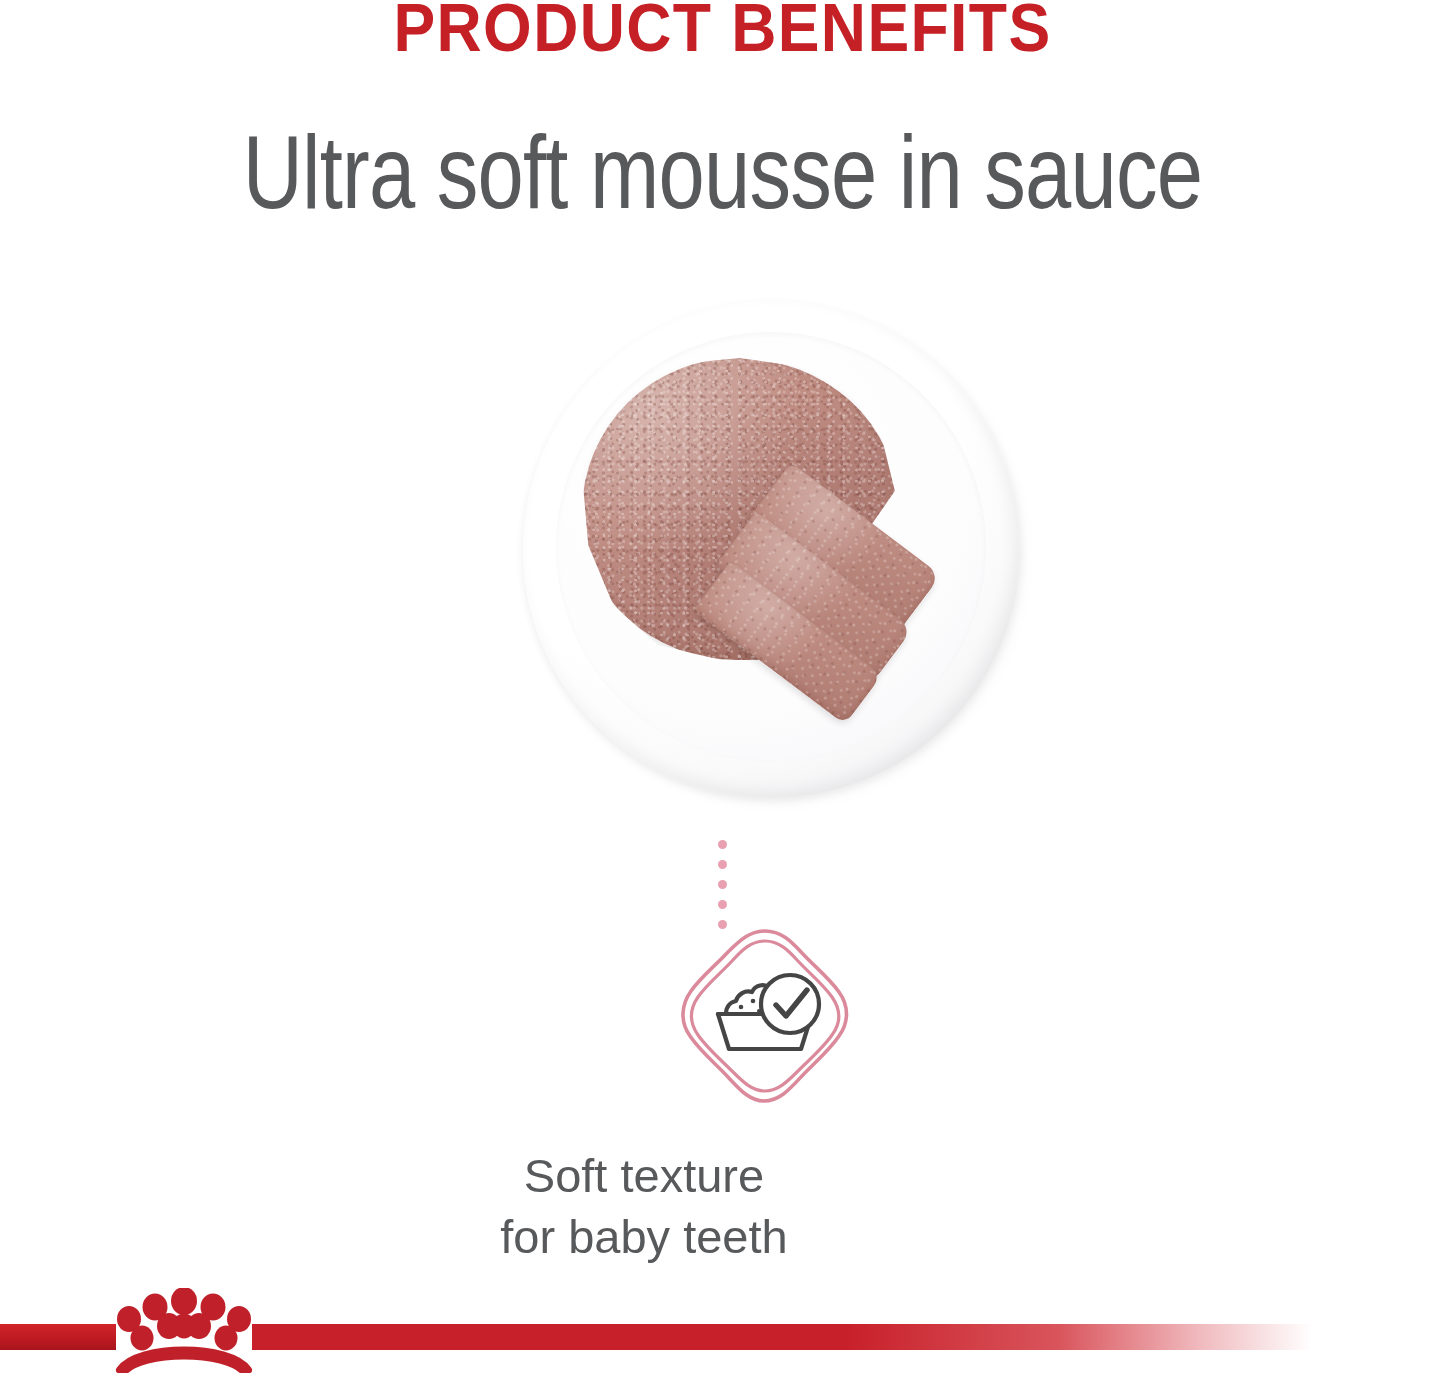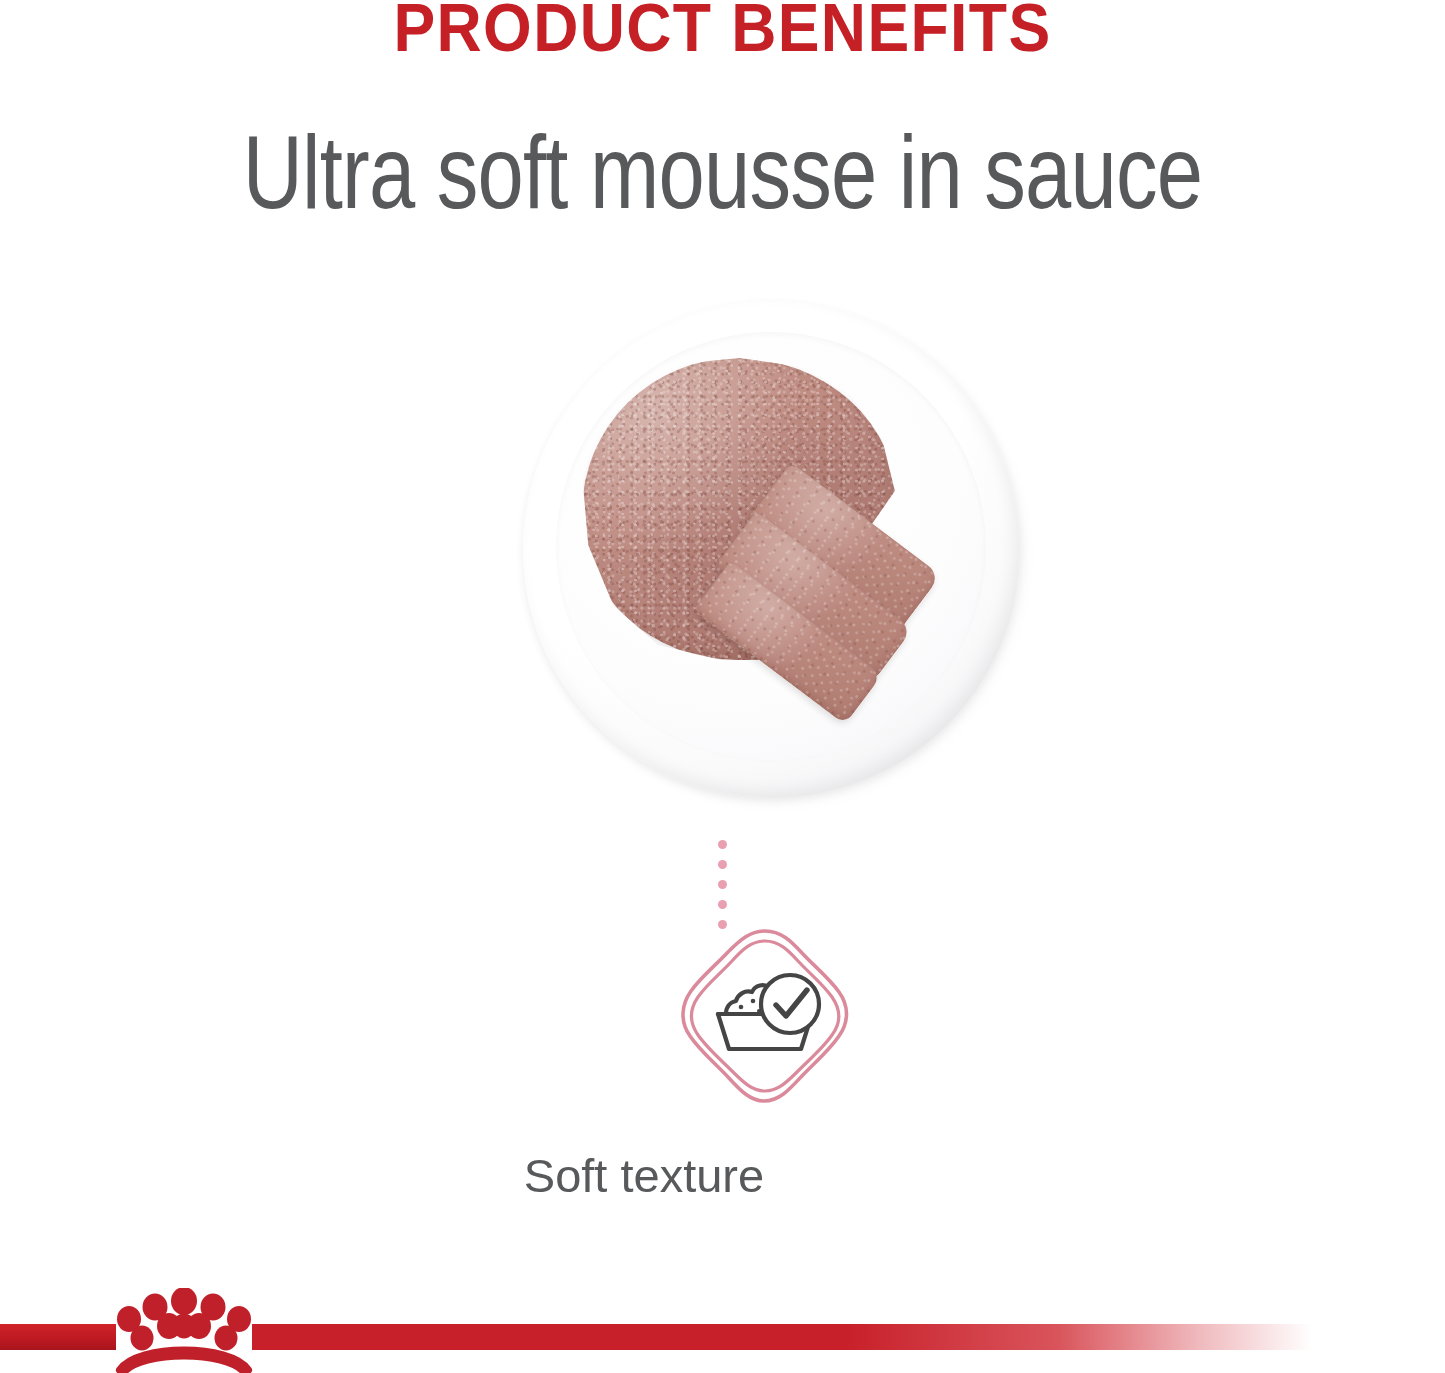--- a/index.html
+++ b/index.html
@@ -368,20 +368,21 @@
       <circle cx="88" cy="89" r="2.0"></circle>
     </g>
 
     <circle cx="119" cy="82" r="29" fill="#ffffff" stroke="#454545" stroke-width="4.2"></circle>
     <path d="M105 83 L115 94 L136 68" fill="none" stroke="#454545" stroke-width="5.4" stroke-linecap="round" stroke-linejoin="round"></path>
   </svg>
 </div>
 
 <div id="benefit-caption">
   <span class="cap-line">Soft texture</span>
+  <span class="cap-line">for baby teeth</span>
 </div>
 
 <div id="footer-bar">
   <div class="bar-left"></div>
   <div class="bar-right"></div>
 </div>
 
 <div id="brand-logo">
   <svg viewBox="0 0 160 85" width="160" height="85">
     <g fill="#C0202A">

